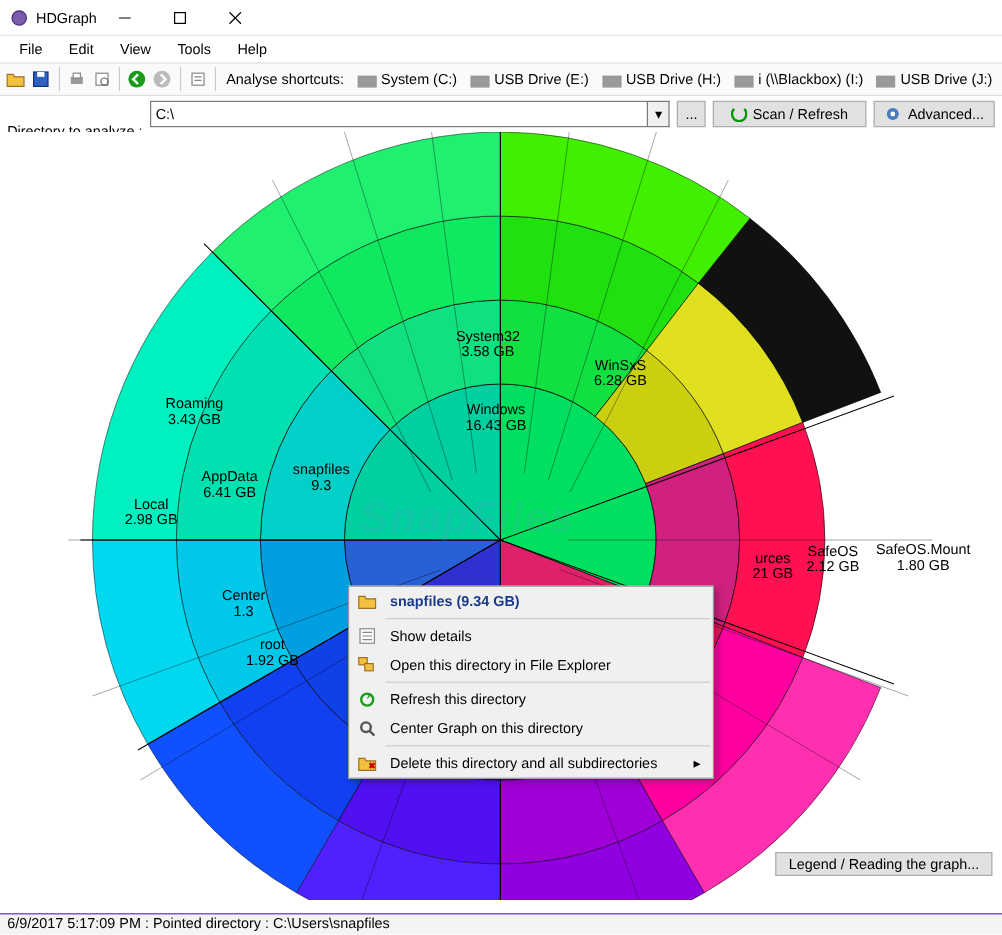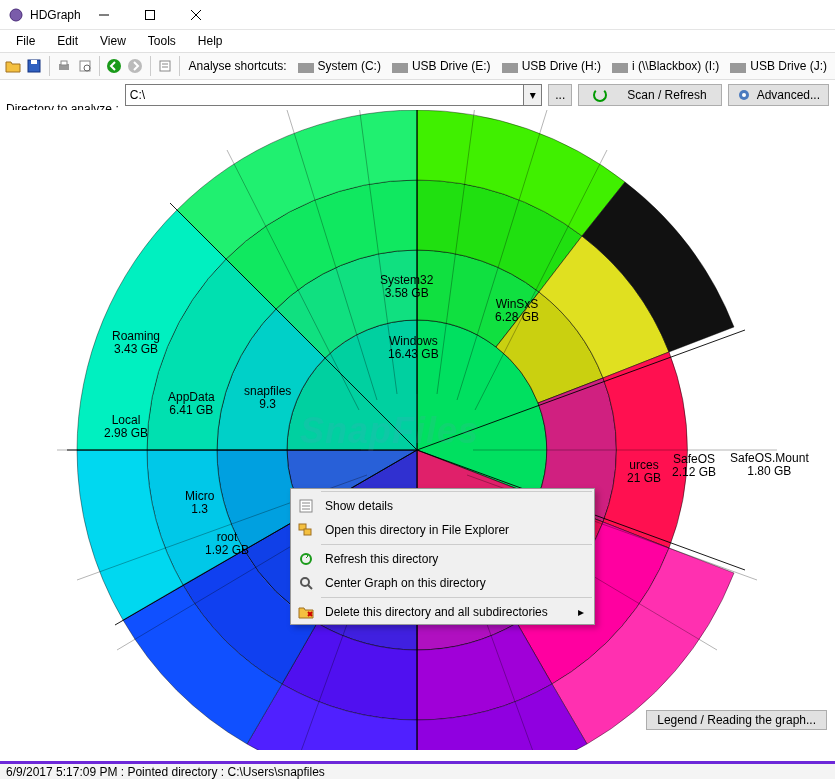--- a/index.html
+++ b/index.html
@@ -23,21 +23,21 @@
 .tb-drive { display: flex; align-items: flex-end; gap: 4px; padding: 2px 4px; white-space: nowrap; }
 .drive-icon { width: 16px; height: 10px; background: #999; }
 
 
 .dirbar { height: 30px; display: flex; align-items: center; padding: 3px 6px; gap: 6px; }
 .dirbar-label { white-space: nowrap; margin-top: 28px; }
 .dirbar-input { flex: 1; height: 22px; border: 1px solid #7a7a7a; padding: 0 4px; }
 .dirbar-input-wrap { flex: 1; display: flex; }
 .dd-arrow { width: 18px; height: 22px; border: 1px solid #7a7a7a; border-left: none; display: flex; align-items: center; justify-content: center; background: #f0f0f0; }
 .sm-btn { width: 24px; height: 22px; border: 1px solid #adadad; background: #e1e1e1; display: flex; align-items: center; justify-content: center; }
-.scan-btn { height: 22px; border: 1px solid #adadad; background: #e1e1e1; display: flex; align-items: center; gap: 20px; padding: 0 14px; }
+.scan-btn { height: 22px; border: 1px solid #adadad; background: #e1e1e1; display: flex; align-items: center; gap: 4px; padding: 0 14px; }
 .refresh-circle { width: 14px; height: 14px; border: 2px solid #009900; border-radius: 50%; border-top-color: transparent; }
 .adv-btn { height: 22px; border: 1px solid #adadad; background: #e1e1e1; display: flex; align-items: center; gap: 6px; padding: 0 8px; text-align: center; }
 
 
 .graph-area { position: relative; width: 100%; height: 640px; overflow: hidden; background: #fff; }
 .graph-svg { position: absolute; top: -10px; left: 0; }
 .watermark { position: absolute; top: 300px; left: 300px; font-size: 36px; font-style: italic; font-weight: bold; color: rgba(100,150,200,0.15); letter-spacing: 1px; pointer-events: none; }
 
 
 .seg-label { position: absolute; text-align: center; font-size: 11px; line-height: 1.1; pointer-events: none; color: #000; }
@@ -46,21 +46,21 @@
 .context-menu { position: absolute; top: 378px; left: 290px; width: 305px; background: #f0f0f0; border: 1px solid #999; box-shadow: 3px 3px 6px rgba(0,0,0,0.25); }
 .cm-row { display: flex; align-items: center; height: 24px; padding: 0 10px 0 4px; gap: 8px; }
 .cm-icon-col { width: 22px; display: flex; justify-content: center; }
 .cm-title { font-weight: bold; color: #1a3a8a; }
 .cm-sep { height: 1px; background: #ccc; margin: 2px 2px 2px 30px; }
 .cm-arrow { margin-left: auto; }
 
 
 .legend-bar { position: absolute; right: 8px; bottom: 20px; }
 .legend-btn { background: #e1e1e1; border: 1px solid #adadad; padding: 2px 10px; }
-.statusbar { position: absolute; bottom: 0; left: 0; right: 0; height: 18px; display: flex; align-items: center; padding: 0 6px; border-top: 3px solid #6d28d9; background: #f4f4f4; font-size: 11px; margin-top: 44px; }
+.statusbar { position: absolute; bottom: 0; left: 0; right: 0; height: 18px; display: flex; padding: 0 6px; border-top: 1px solid #6d28d9; background: #f4f4f4; font-size: 11px; margin-top: 44px; }
 
 </style>
 </head>
 <body>
 
 <div class="titlebar">
   <span class="titlebar-icon">
     <svg width="16" height="16">
         <circle cx="8" cy="8" r="6" fill="#7a5caa" stroke="#4a2c7a"></circle>
       </svg>
@@ -264,32 +264,40 @@
     </g>
   </svg>
 
   <div class="watermark">SnapFiles</div>
 
   <div class="seg-label" style="top:225px;left:388px"><span>Windows</span><br><span>16.43 GB</span></div>
   <div class="seg-label" style="top:164px;left:380px"><span>System32</span><br><span>3.58 GB</span></div>
   <div class="seg-label" style="top:188px;left:495px"><span>WinSxS</span><br><span>6.28 GB</span></div>
   <div class="seg-label" style="top:275px;left:244px"><span>snapfiles</span><br><span>9.3</span></div>
   <div class="seg-label" style="top:281px;left:168px"><span>AppData</span><br><span>6.41 GB</span></div>
-  <div class="seg-label" style="top:220px;left:112px"><span>Roaming</span><br><span>3.43 GB</span></div>
+  <div class="seg-label" style="top:220px;left:138px"><span>Roaming</span><br><span>3.43 GB</span></div>
   <div class="seg-label" style="top:304px;left:104px"><span>Local</span><br><span>2.98 GB</span></div>
   <div class="seg-label" style="top:421px;left:205px"><span>root</span><br><span>1.92 GB</span></div>
   <div class="seg-label" style="top:457px;left:337px"><span>Adobe</span><br><span>6.95 GB</span></div>
   <div class="seg-label" style="top:458px;left:406px"><span>_ommon Files</span><br><span>2.23 GB</span></div>
   <div class="seg-label" style="top:454px;left:460px"><span>Adobe</span><br><span>3.53 GB</span></div>
   <div class="seg-label" style="top:349px;left:627px"><span>urces</span><br><span>21 GB</span></div>
   <div class="seg-label" style="top:343px;left:672px"><span>SafeOS</span><br><span>2.12 GB</span></div>
   <div class="seg-label" style="top:342px;left:730px"><span>SafeOS.Mount</span><br><span>1.80 GB</span></div>
-  <div class="seg-label" style="top:380px;left:185px"><span>Micro</span><br><span>1.3</span></div>
+  <div class="seg-label" style="top:380px;left:185px"><span>Center</span><br><span>1.3</span></div>
 
   <div class="context-menu">
+    <div class="cm-row">
+      <div class="cm-icon-col">
+          <svg width="16" height="14">
+            <path d="M1 3h5l1 2h8v8H1z" fill="#f4c040" stroke="#a07020"></path>
+          </svg>
+        </div>
+      <span class="cm-title">snapfiles (9.34 GB)</span>
+    </div>
     <div class="cm-sep"></div>
     <div class="cm-row">
       <div class="cm-icon-col">
           <svg width="14" height="14">
             <rect x="1" y="1" width="12" height="12" fill="#fff" stroke="#888"></rect>
             <line x1="3" y1="4" x2="11" y2="4" stroke="#888"></line>
             <line x1="3" y1="7" x2="11" y2="7" stroke="#888"></line>
             <line x1="3" y1="10" x2="11" y2="10" stroke="#888"></line>
           </svg>
         </div>

